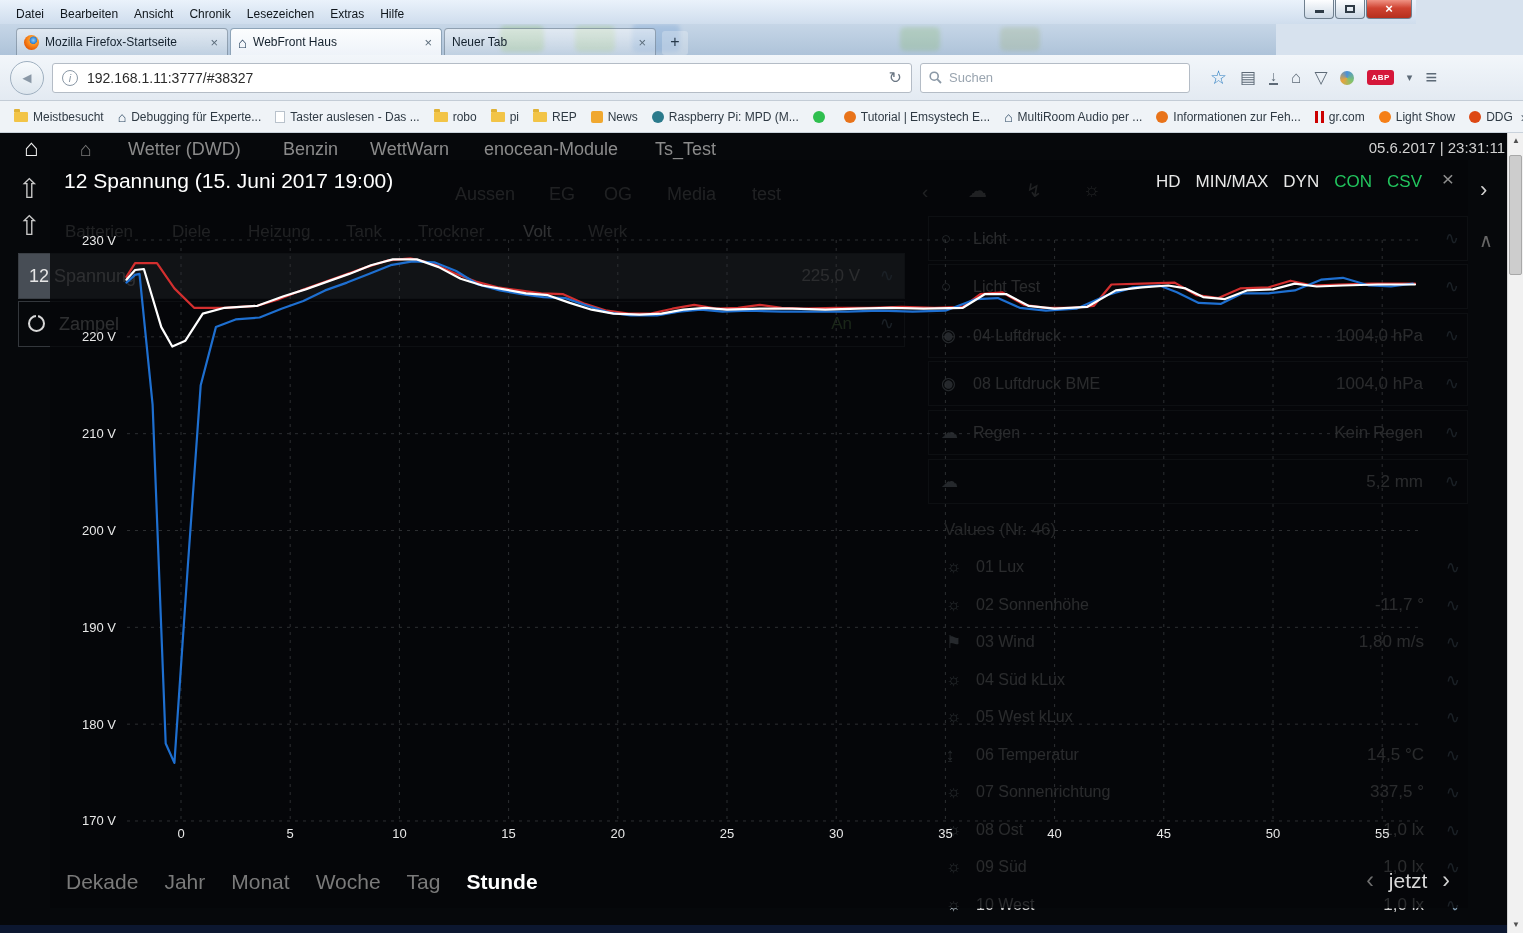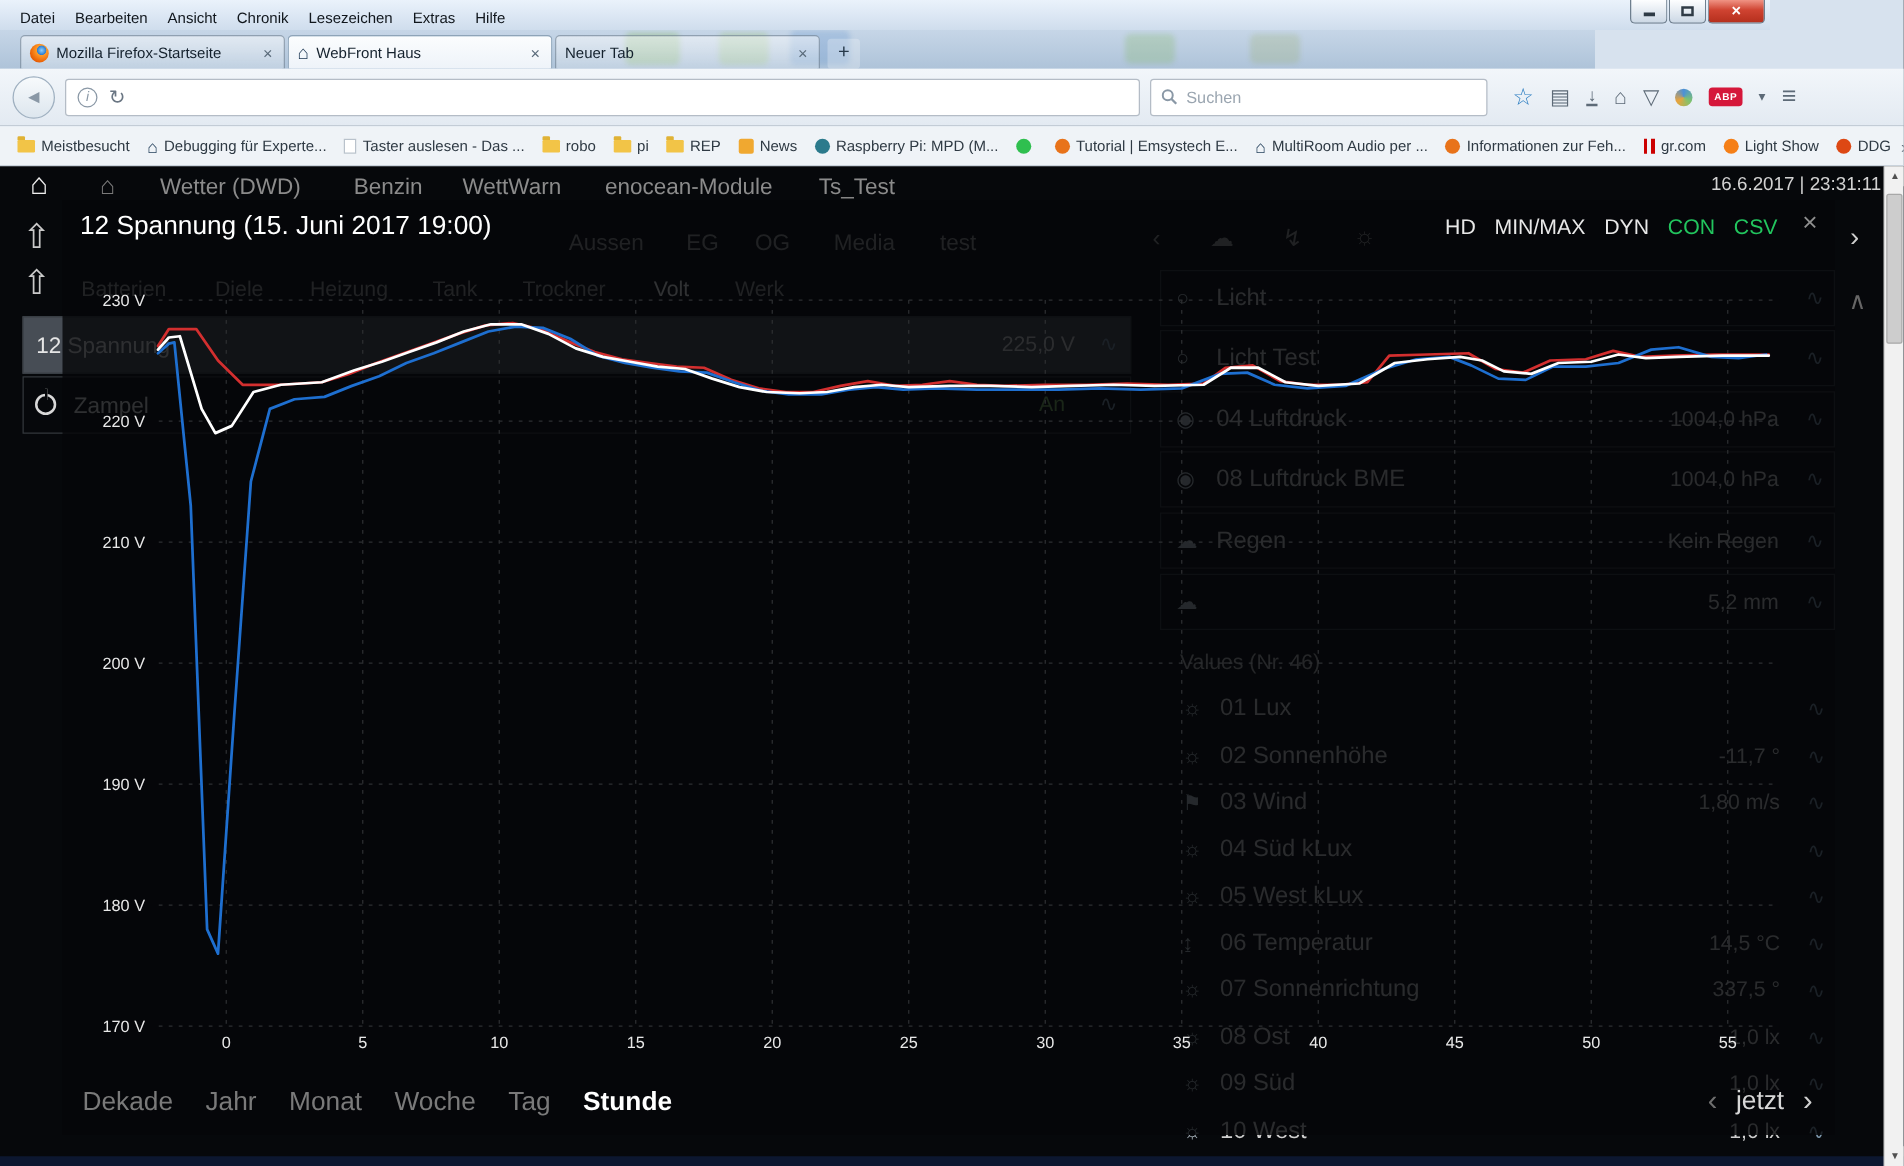--- a/index.html
+++ b/index.html
@@ -102,21 +102,21 @@
     border:2px solid #d8d8d8; border-radius:50%; }
   .power-ic::before { content:""; position:absolute; left:50%; top:-6px; width:2px; height:9px;
     margin-left:-1px; background:#d8d8d8; box-shadow:0 0 0 1px #06080b inset; }
 
   .rrow { position:absolute; left:928px; width:540px; height:45px; border:1px solid #33373c; }
   .vrow { position:absolute; left:928px; width:540px; height:36px; }
   .rico { position:absolute; left:12px; top:0; height:100%; display:flex; align-items:center;
     font-size:17px; color:#b8c4cc; }
   .vrow .rico { left:18px; }
   .rlbl { position:absolute; left:44px; top:0; height:100%; display:flex; align-items:center;
-    font-size:19px; color:#cfcfcf; }
+    font-size:16px; color:#cfcfcf; }
   .vrow .rlbl { left:48px; }
   .rval { position:absolute; right:44px; top:0; height:100%; display:flex; align-items:center;
     font-size:17px; color:#cfcfcf; }
   .rspk { position:absolute; right:8px; top:0; height:100%; display:flex; align-items:center;
     font-size:17px; color:#7e98ad; }
   .vhdr { position:absolute; left:944px; top:387px; font-size:17px; color:#b5b5b5; }
 
   .bottom-strip { position:absolute; left:0; top:792px; width:1523px; height:8px; background:#0c1730; }
 
   
@@ -187,20 +187,21 @@
       <span class="tab-close">×</span>
     </div>
     <div class="newtab-btn">+</div>
   </div>
 </div>
 
 <div class="navbar">
   <div class="back-btn">◄</div>
   <div class="urlbar">
     <span class="info-icon">i</span>
+    <span class="url-text">192.168.1.11:3777/#38327</span>
     <span class="reload-icon">↻</span>
   </div>
   <div class="searchbar">
     <svg class="mag" width="13" height="13" viewBox="0 0 13 13">
       <circle cx="5.2" cy="5.2" r="4" fill="none" stroke="#8a98a6" stroke-width="1.6"></circle>
       <line x1="8.2" y1="8.2" x2="12" y2="12" stroke="#8a98a6" stroke-width="1.8"></line>
     </svg>
     <span class="search-ph">Suchen</span>
   </div>
   <div class="tb-icons">
@@ -282,21 +283,21 @@
 
 <div class="webfront">
 
   <span class="abs wf-home-1">⌂</span>
   <span class="abs wf-home-2">⌂</span>
   <span class="wf-nav-item" style="left:128px">Wetter (DWD)</span>
   <span class="wf-nav-item" style="left:283px">Benzin</span>
   <span class="wf-nav-item" style="left:370px">WettWarn</span>
   <span class="wf-nav-item" style="left:484px">enocean-Module</span>
   <span class="wf-nav-item" style="left:655px">Ts_Test</span>
-  <span class="wf-datetime">16.6.2017 | 23:31:11</span>
+  <span class="wf-datetime">05.6.2017 | 23:31:11</span>
 
   <span class="wf-arrow" style="top:40px">⇧</span>
   <span class="wf-arrow" style="top:77px">⇧</span>
 
   <span class="subnav-item" style="left:455px">Aussen</span>
   <span class="subnav-item" style="left:549px">EG</span>
   <span class="subnav-item" style="left:604px">OG</span>
   <span class="subnav-item" style="left:667px">Media</span>
   <span class="subnav-item" style="left:752px">test</span>
   <span class="dimicon" style="left:922px;top:48px">‹</span>

